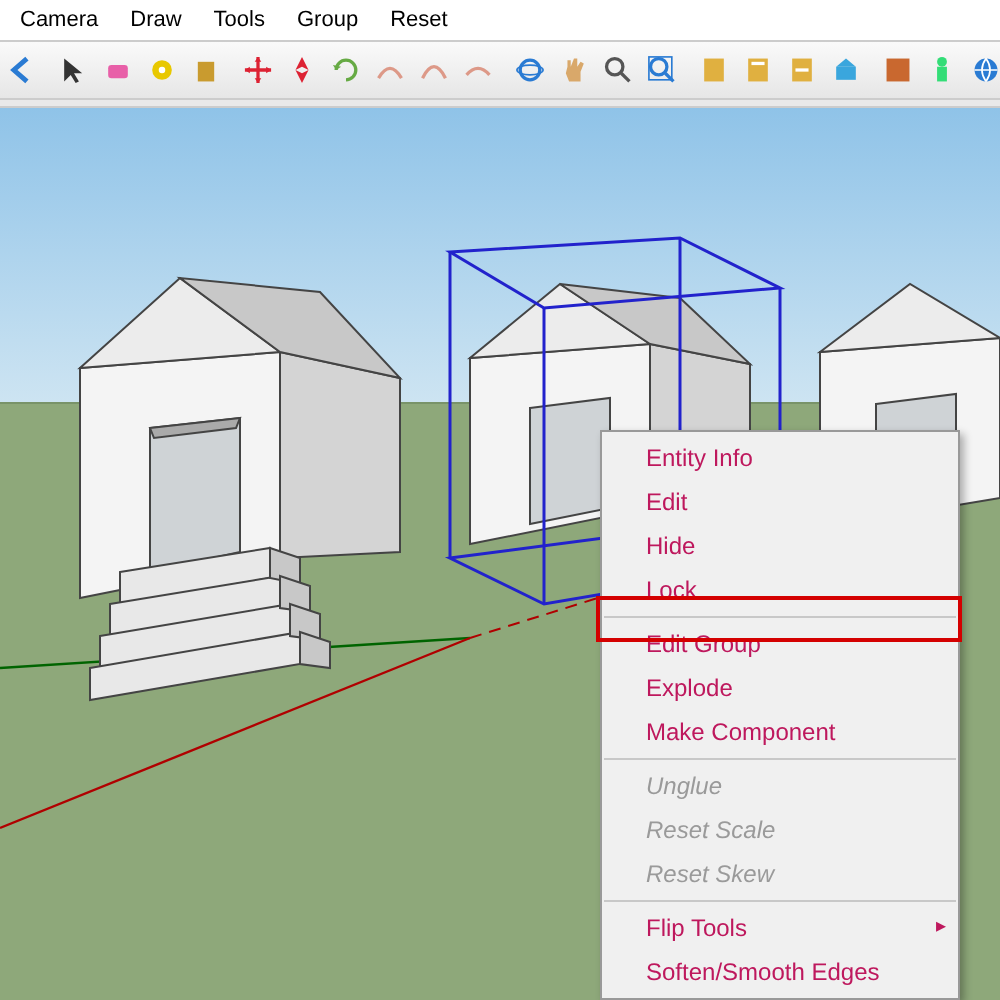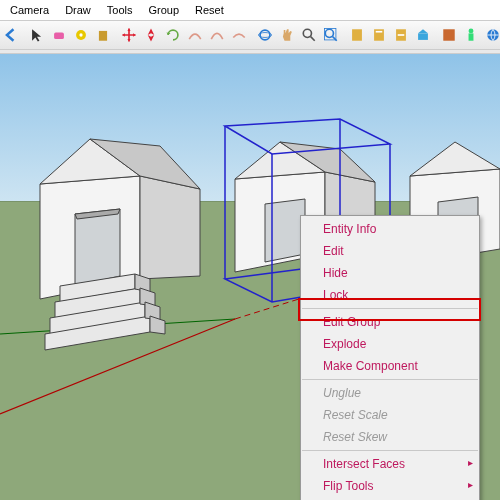--- a/index.html
+++ b/index.html
@@ -232,17 +232,16 @@
     <div class="mi">Lock</div>
     <div class="msep"></div>
     <div class="mi">Edit Group</div>
     <div class="mi">Explode</div>
     <div class="mi">Make Component</div>
     <div class="msep"></div>
     <div class="mi disabled">Unglue</div>
     <div class="mi disabled">Reset Scale</div>
     <div class="mi disabled">Reset Skew</div>
     <div class="msep"></div>
-    <div class="mi sub">Intersect Faces</div>
     <div class="mi sub">Flip Tools</div>
     <div class="mi">Soften/Smooth Edges</div>
   </div>
 <div class="highlight-box" id="hl-editgroup"></div>
 
 </body></html>

